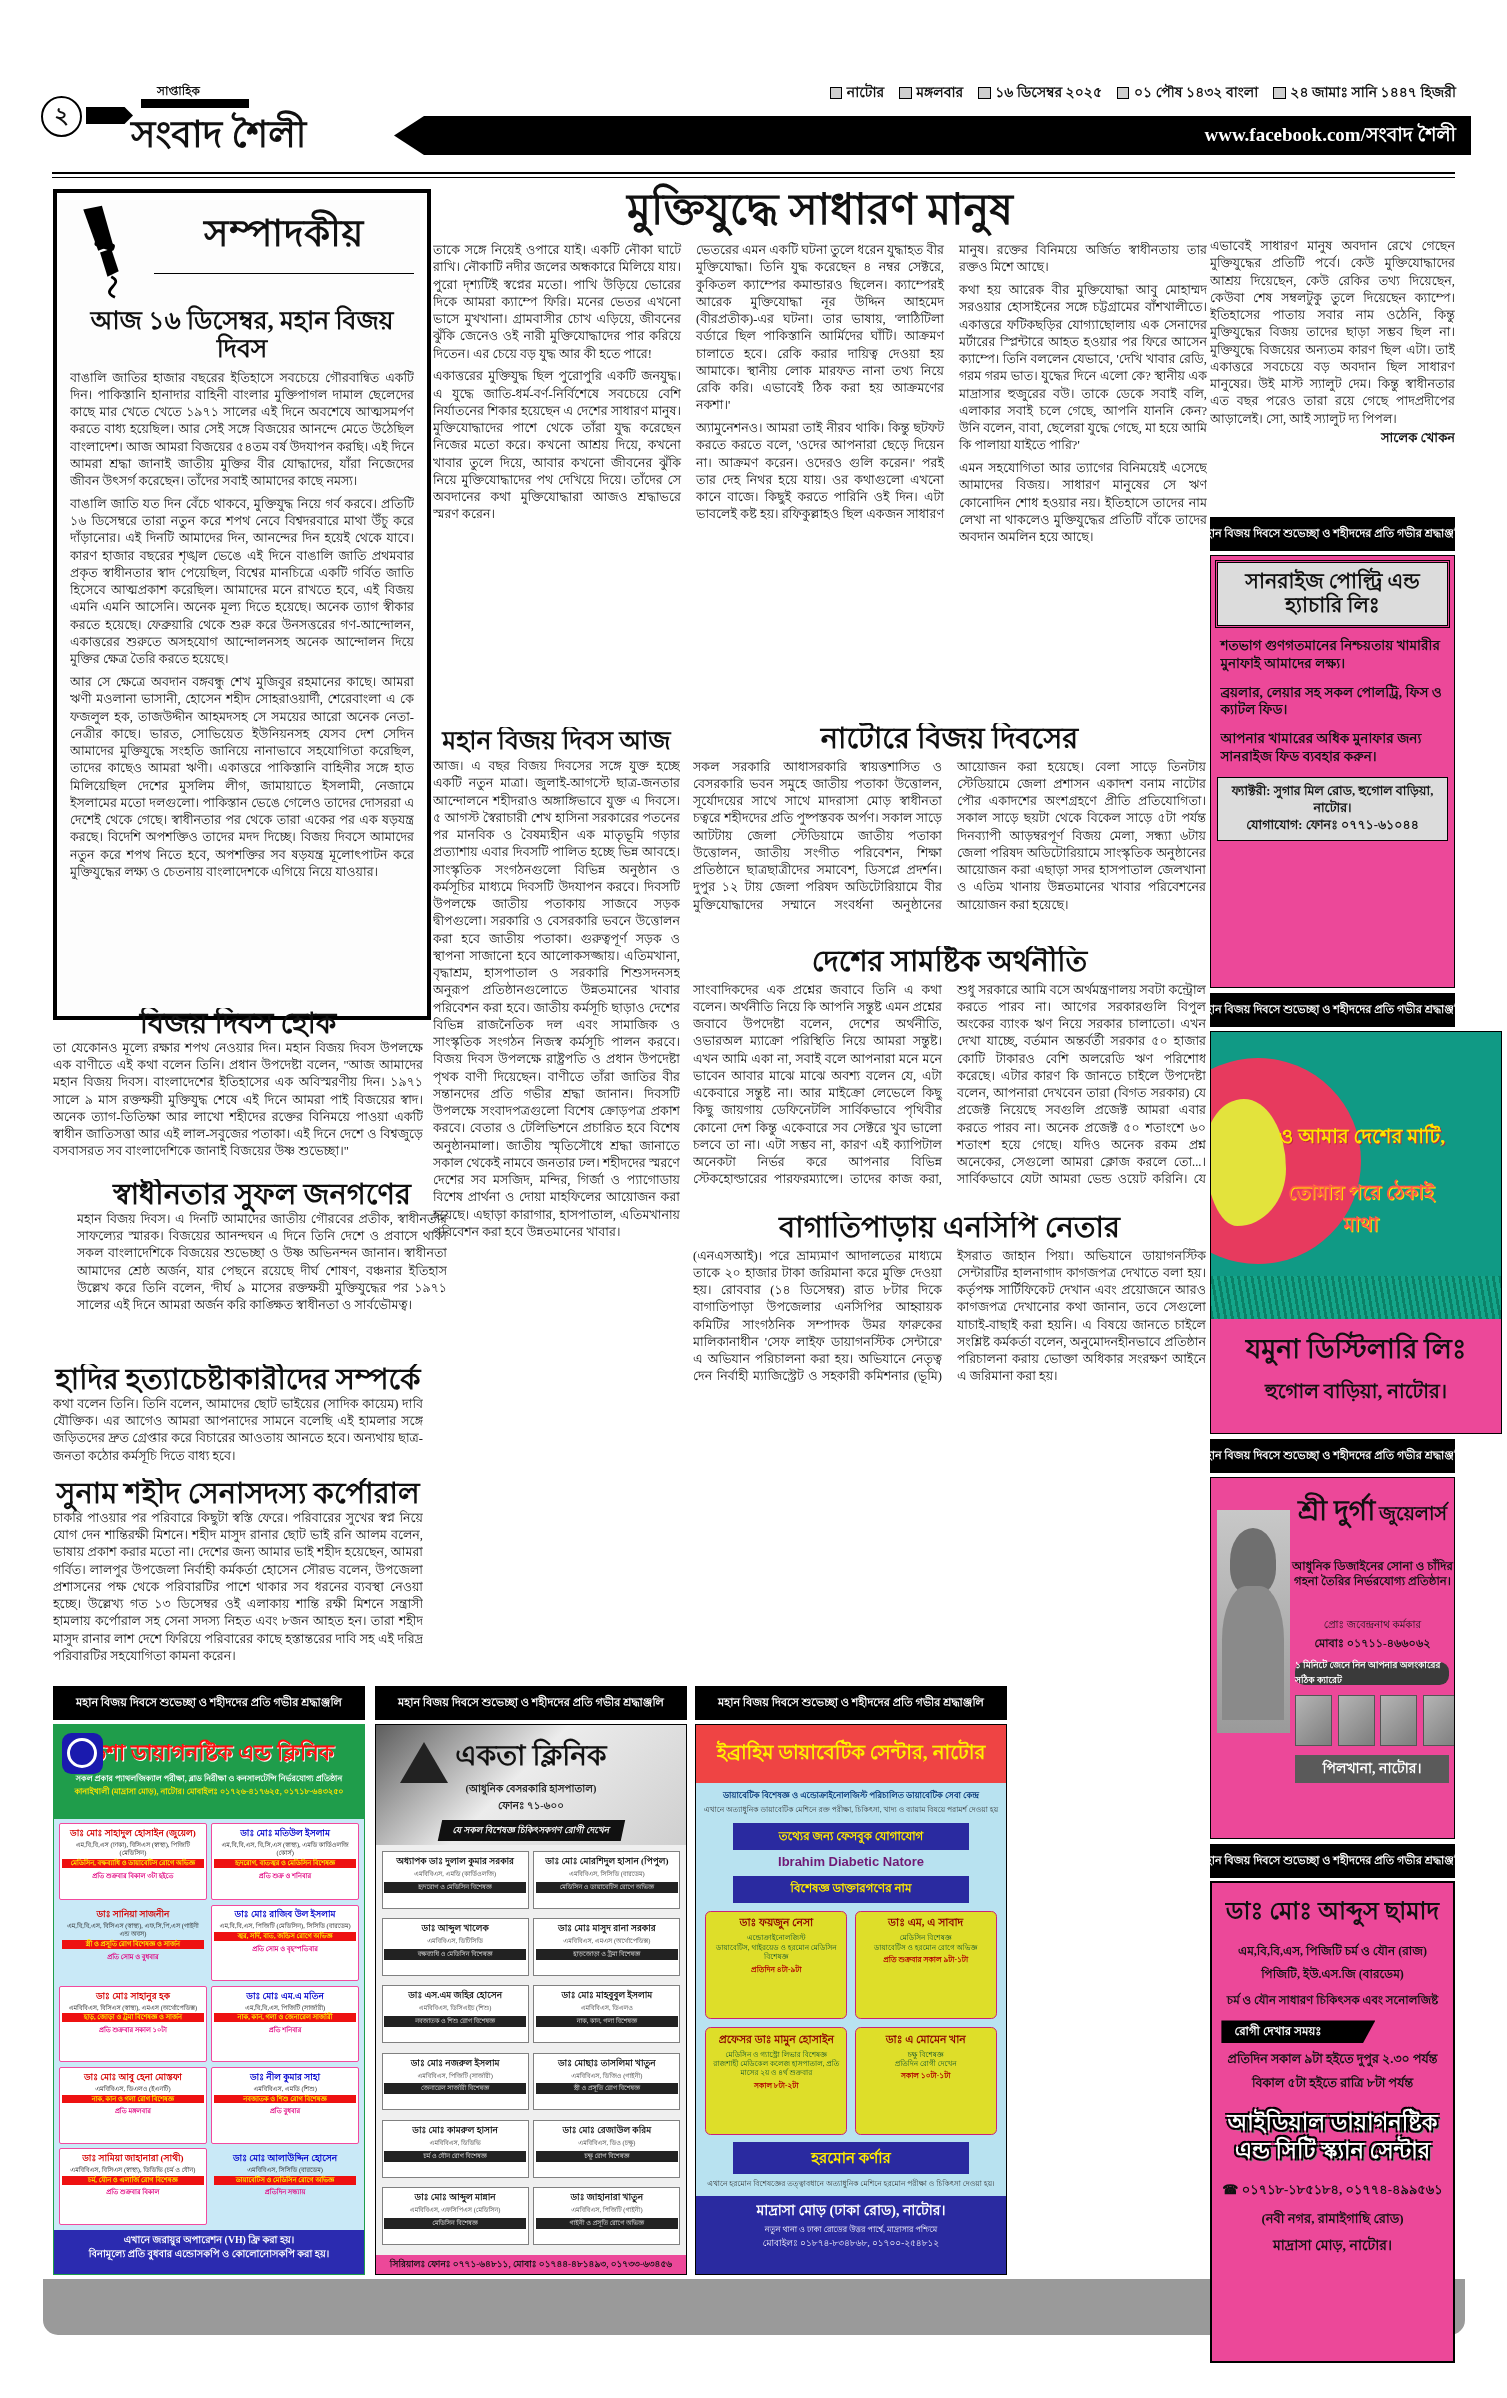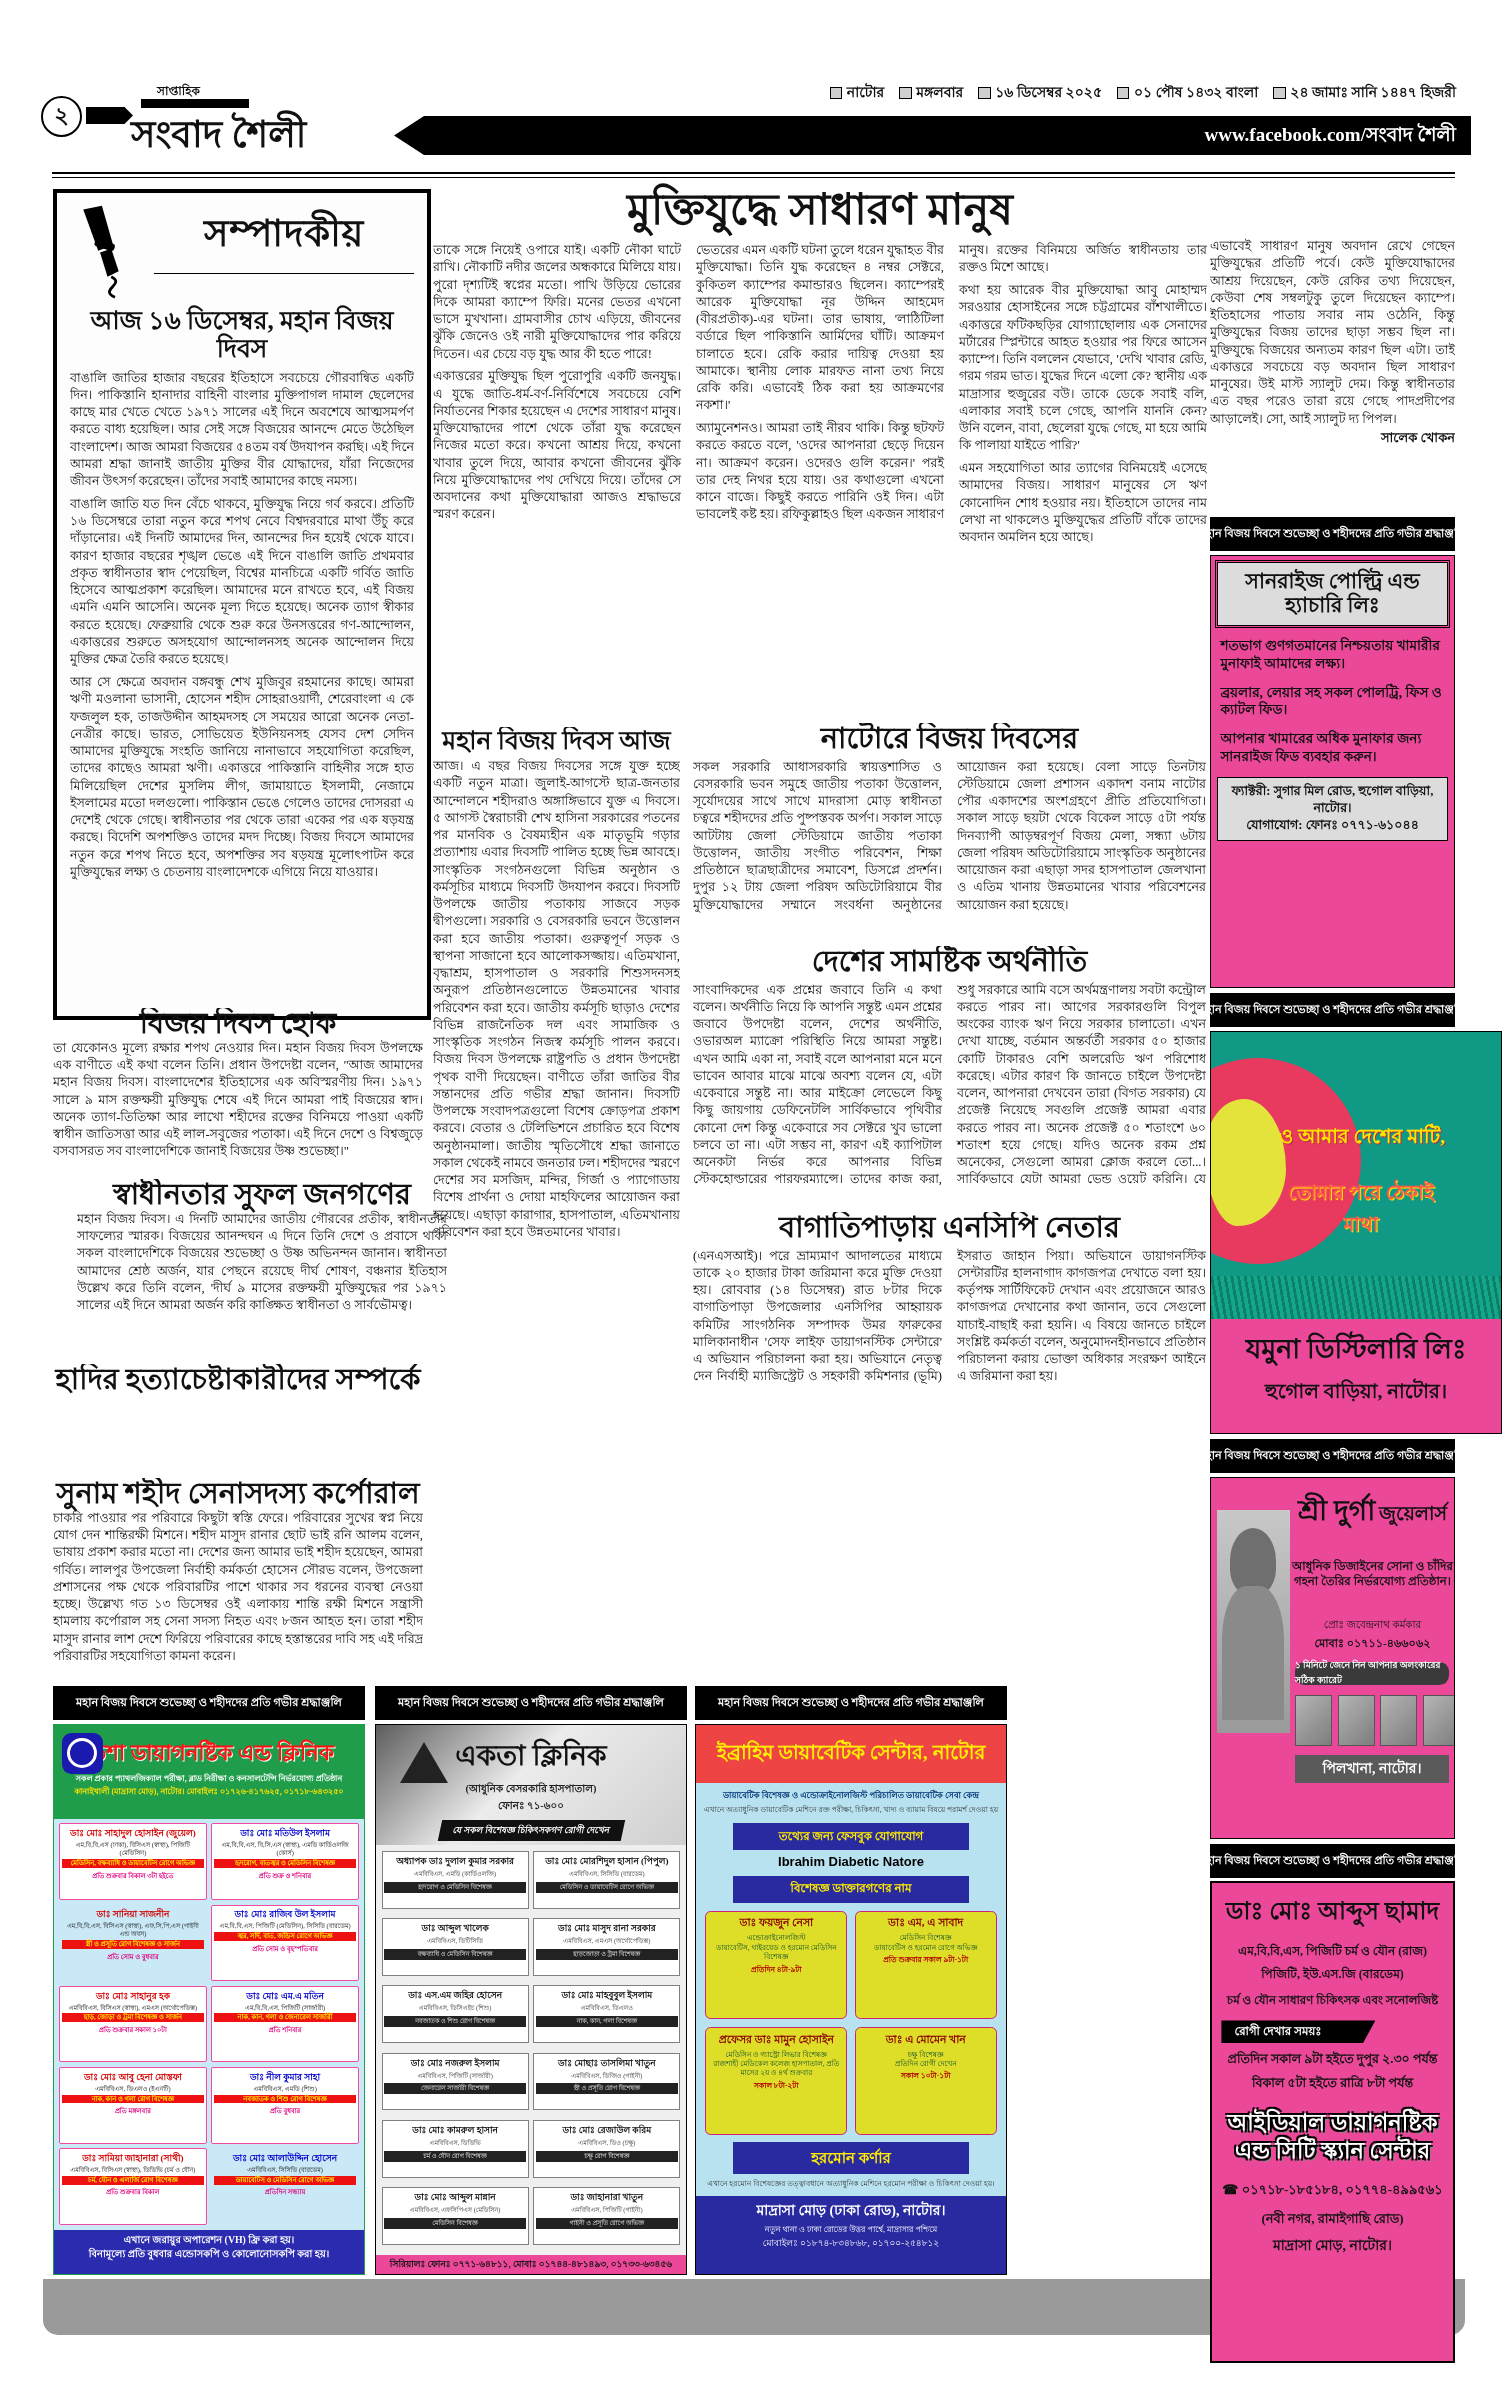--- a/index.html
+++ b/index.html
@@ -116,21 +116,21 @@
   .ek-foot{text-align:center;font-size:9px;font-weight:bold;padding:1.9px;}
 
   
   .ib-box{background:#b8e2f0;}
   .ib-head{background:#ef4444;color:#ffef00;font-size:19.7px;font-weight:bold;text-align:center;
            display:flex;align-items:center;justify-content:center;}
   .ib-line1{font-size:8.4px;font-weight:bold;color:#083a7a;text-align:center;margin:5.6px 7.5px 1.9px;}
   .ib-line2{font-size:7.5px;color:#333;text-align:center;margin:0 7.5px;}
   .ib-banner{background:#2a2aa0;color:#ffec00;font-size:11.7px;font-weight:bold;text-align:center;
              margin:6.6px 37px 0;padding:3.7px 0;}
-  .ib-fb{color:#000000;font-weight:bold;font-size:13px;text-align:center;margin-top:3.7px;
+  .ib-fb{color:#701a75;font-weight:bold;font-size:13px;text-align:center;margin-top:3.7px;
          font-family:"Liberation Sans","DejaVu Sans",sans-serif;}
   .ib-grid{display:grid;grid-template-columns:1fr 1fr;gap:7.5px;padding:7.5px 9.4px 0;}
   .ib-card{background:#dede29;border:1.9px solid #cc2277;border-radius:5.6px;text-align:center;
            overflow:hidden;height:101px;padding:2.8px;}
   .ib-name{font-size:10.8px;font-weight:bold;color:#8b0000;}
   .ib-l{font-size:7.3px;color:#064b2d;line-height:1.3;}
   .ib-t{font-size:7.5px;font-weight:bold;color:#b00000;margin-top:1.9px;}
   .ib-foot{background:#2a2aa0;color:#fff;text-align:center;padding-top:3.7px;}
 
   .gray-band{background:#9a9a9a;border-radius:0 0 15px 15px;}
@@ -203,20 +203,21 @@
   <div class="abs clip" style="left:53px;top:1008px;width:370px;height:169px;">
     <div class="headline-lg ctr">বিজয় দিবস হোক</div>
     <div class="body-txt just">তা যেকোনও মূল্যে রক্ষার শপথ নেওয়ার দিন। মহান বিজয় দিবস উপলক্ষে এক বাণীতে এই কথা বলেন তিনি। প্রধান উপদেষ্টা বলেন, "আজ আমাদের মহান বিজয় দিবস। বাংলাদেশের ইতিহাসের এক অবিস্মরণীয় দিন। ১৯৭১ সালে ৯ মাস রক্তক্ষয়ী মুক্তিযুদ্ধ শেষে এই দিনে আমরা পাই বিজয়ের স্বাদ। অনেক ত্যাগ-তিতিক্ষা আর লাখো শহীদের রক্তের বিনিময়ে পাওয়া একটি স্বাধীন জাতিসত্তা আর এই লাল-সবুজের পতাকা। এই দিনে দেশে ও বিশ্বজুড়ে বসবাসরত সব বাংলাদেশিকে জানাই বিজয়ের উষ্ণ শুভেচ্ছা।"</div>
   </div>
   <div class="abs clip" style="left:53px;top:1179px;width:370px;height:184px;margin-left:24px;">
     <div class="headline-lg ctr">স্বাধীনতার সুফল জনগণের</div>
     <div class="body-txt just">মহান বিজয় দিবস। এ দিনটি আমাদের জাতীয় গৌরবের প্রতীক, স্বাধীনতার সাফল্যের স্মারক। বিজয়ের আনন্দঘন এ দিনে তিনি দেশে ও প্রবাসে থাকা সকল বাংলাদেশিকে বিজয়ের শুভেচ্ছা ও উষ্ণ অভিনন্দন জানান। স্বাধীনতা আমাদের শ্রেষ্ঠ অর্জন, যার পেছনে রয়েছে দীর্ঘ শোষণ, বঞ্চনার ইতিহাস উল্লেখ করে তিনি বলেন, 'দীর্ঘ ৯ মাসের রক্তক্ষয়ী মুক্তিযুদ্ধের পর ১৯৭১ সালের এই দিনে আমরা অর্জন করি কাঙ্ক্ষিত স্বাধীনতা ও সার্বভৌমত্ব।</div>
   </div>
   <div class="abs clip" style="left:53px;top:1364px;width:370px;height:112px;">
     <div class="headline-lg ctr">হাদির হত্যাচেষ্টাকারীদের সম্পর্কে</div>
+    <div class="body-txt just">কথা বলেন তিনি। তিনি বলেন, আমাদের ছোট ভাইয়ের (সাদিক কায়েম) দাবি যৌক্তিক। এর আগেও আমরা আপনাদের সামনে বলেছি এই হামলার সঙ্গে জড়িতদের দ্রুত গ্রেপ্তার করে বিচারের আওতায় আনতে হবে। অন্যথায় ছাত্র-জনতা কঠোর কর্মসূচি দিতে বাধ্য হবে।</div>
   </div>
   <div class="abs clip" style="left:53px;top:1478px;width:370px;height:202px;">
     <div class="headline-lg ctr">সুনাম শহীদ সেনাসদস্য কর্পোরাল</div>
     <div class="body-txt just">চাকরি পাওয়ার পর পরিবারে কিছুটা স্বস্তি ফেরে। পরিবারের সুখের স্বপ্ন নিয়ে যোগ দেন শান্তিরক্ষী মিশনে। শহীদ মাসুদ রানার ছোট ভাই রনি আলম বলেন, ভাষায় প্রকাশ করার মতো না। দেশের জন্য আমার ভাই শহীদ হয়েছেন, আমরা গর্বিত। লালপুর উপজেলা নির্বাহী কর্মকর্তা হোসেন সৌরভ বলেন, উপজেলা প্রশাসনের পক্ষ থেকে পরিবারটির পাশে থাকার সব ধরনের ব্যবস্থা নেওয়া হচ্ছে। উল্লেখ্য গত ১৩ ডিসেম্বর ওই এলাকায় শান্তি রক্ষী মিশনে সন্ত্রাসী হামলায় কর্পোরাল সহ সেনা সদস্য নিহত এবং ৮জন আহত হন। তারা শহীদ মাসুদ রানার লাশ দেশে ফিরিয়ে পরিবারের কাছে হস্তান্তরের দাবি সহ এই দরিদ্র পরিবারটির সহযোগিতা কামনা করেন।</div>
   </div>
 
   <div class="abs body-txt just cols-3 clip" style="left:433px;top:242px;width:774px;height:476px;">
     <p>তাকে সঙ্গে নিয়েই ওপারে যাই। একটি নৌকা ঘাটে রাখি। নৌকাটি নদীর জলের অন্ধকারে মিলিয়ে যায়। পুরো দৃশ্যটিই স্বপ্নের মতো। পাখি উড়িয়ে ভোরের দিকে আমরা ক্যাম্পে ফিরি। মনের ভেতর এখনো ভাসে মুখখানা। গ্রামবাসীর চোখ এড়িয়ে, জীবনের ঝুঁকি জেনেও ওই নারী মুক্তিযোদ্ধাদের পার করিয়ে দিতেন। এর চেয়ে বড় যুদ্ধ আর কী হতে পারে!</p>
     <p>একাত্তরের মুক্তিযুদ্ধ ছিল পুরোপুরি একটি জনযুদ্ধ। এ যুদ্ধে জাতি-ধর্ম-বর্ণ-নির্বিশেষে সবচেয়ে বেশি নির্যাতনের শিকার হয়েছেন এ দেশের সাধারণ মানুষ। মুক্তিযোদ্ধাদের পাশে থেকে তাঁরা যুদ্ধ করেছেন নিজের মতো করে। কখনো আশ্রয় দিয়ে, কখনো খাবার তুলে দিয়ে, আবার কখনো জীবনের ঝুঁকি নিয়ে মুক্তিযোদ্ধাদের পথ দেখিয়ে দিয়ে। তাঁদের সে অবদানের কথা মুক্তিযোদ্ধারা আজও শ্রদ্ধাভরে স্মরণ করেন।</p>
     <p>ভেতরের এমন একটি ঘটনা তুলে ধরেন যুদ্ধাহত বীর মুক্তিযোদ্ধা। তিনি যুদ্ধ করেছেন ৪ নম্বর সেক্টরে, কুকিতল ক্যাম্পের কমান্ডারও ছিলেন। ক্যাম্পেরই আরেক মুক্তিযোদ্ধা নূর উদ্দিন আহমেদ (বীরপ্রতীক)-এর ঘটনা। তার ভাষায়, 'লাঠিটিলা বর্ডারে ছিল পাকিস্তানি আর্মিদের ঘাঁটি। আক্রমণ চালাতে হবে। রেকি করার দায়িত্ব দেওয়া হয় আমাকে। স্থানীয় লোক মারফত নানা তথ্য নিয়ে রেকি করি। এভাবেই ঠিক করা হয় আক্রমণের নকশা।'</p>

